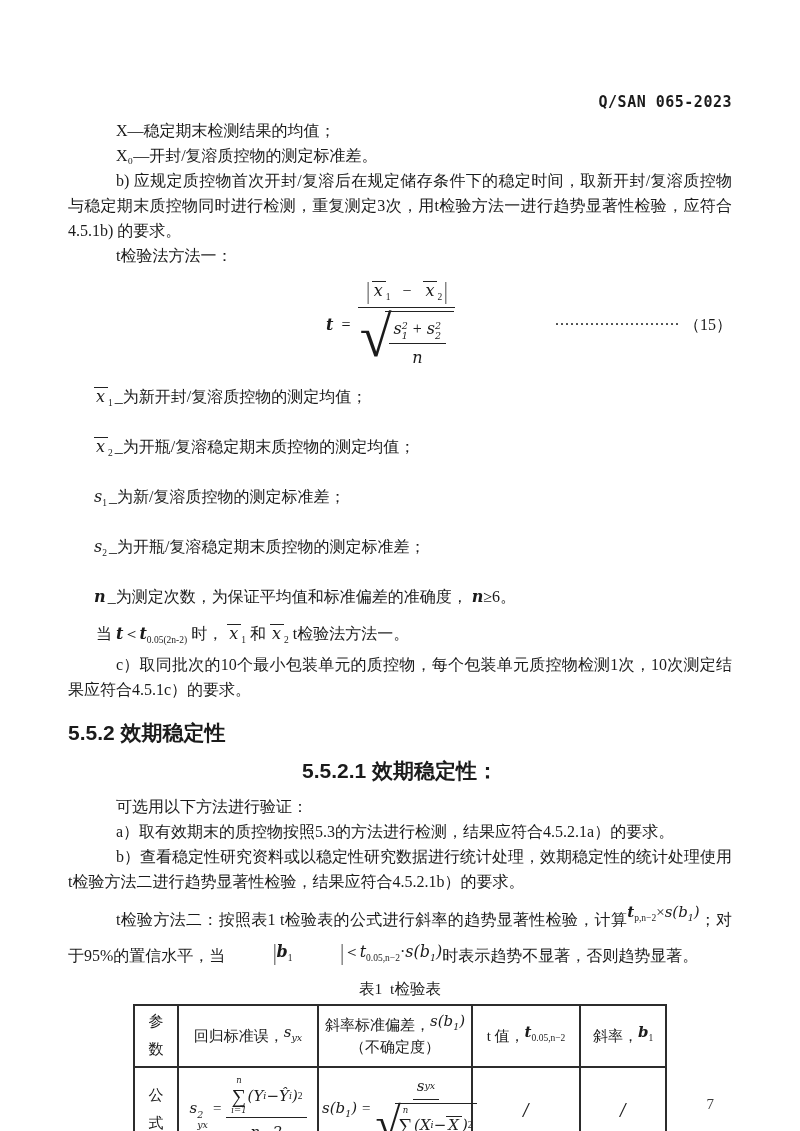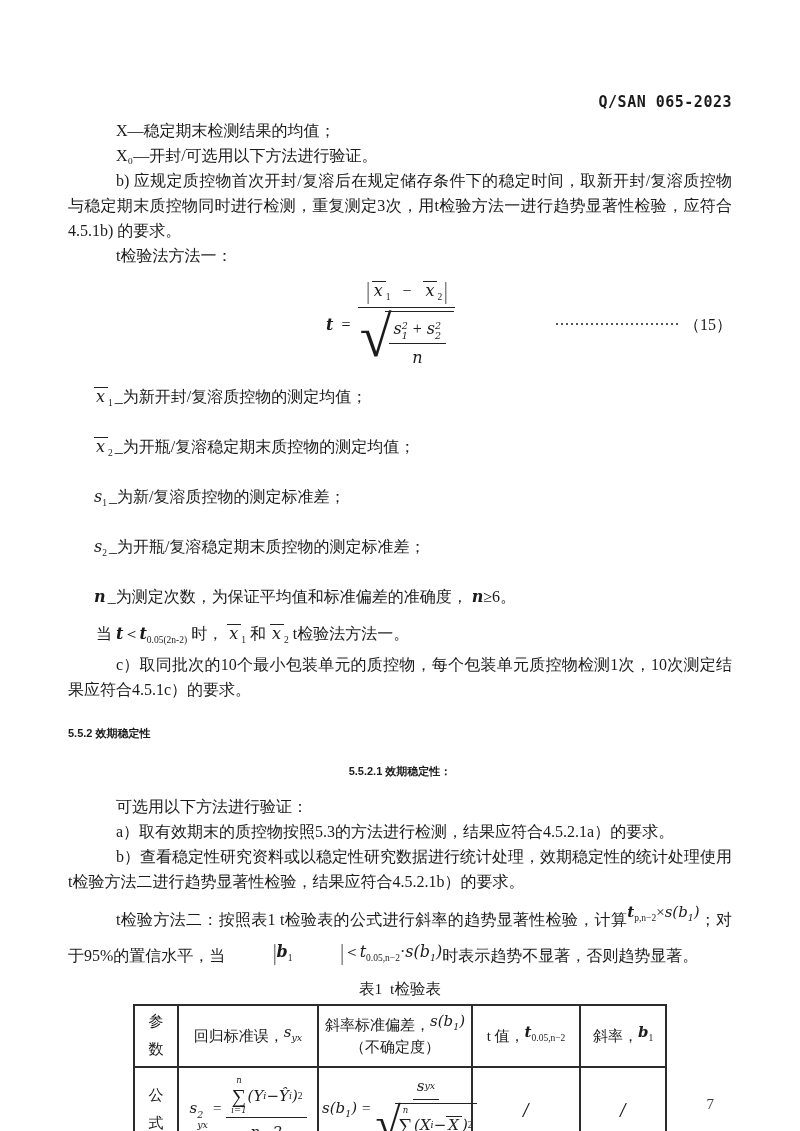--- a/index.html
+++ b/index.html
@@ -51,21 +51,21 @@
 
   
   .def{margin:24px 0 0 26px;line-height:26px;}
   .def:first-child{margin-top:2px;}
   .def .lead{margin-right:2px;}
 
   .when{margin:10px 0 0 28px;line-height:28px;}
   .when .t{font-weight:700;}
 
   .h-bold{font-family:"Liberation Sans","DejaVu Sans",sans-serif;font-weight:700;
-          font-size:11px;line-height:22px;}
+          font-size:21px;line-height:22px;}
   .h552{margin-top:20px;} .h5521{margin-top:16px;text-align:center;}
 
   .m2{margin-top:8px;line-height:36px;}
   .raised{position:relative;top:-8px;font-size:15px;}
   .raised2{position:relative;top:-4px;}
   .vbar{display:inline-block;transform:scaleY(1.5);font-style:normal;}
 
   
   .t1-caption{text-align:center;margin-top:4px;white-space:pre;font-size:15.5px;line-height:22px;}
   table.t1{margin:4px auto 0;border-collapse:collapse;table-layout:fixed;width:532px;
@@ -87,21 +87,21 @@
 </style>
 </head>
 <body>
 
 <div class="page">
   <div class="content">
 
     <div class="doc-code">Q/SAN 065-2023</div>
 
     <p class="ind mt6">X—稳定期末检测结果的均值；</p>
-    <p class="ind">X₀—开封/可选用以下方法进行验证。</p>
+    <p class="ind">X₀—开封/复溶质控物的测定标准差。</p>
     <p class="ind just">b) 应规定质控物首次开封/复溶后在规定储存条件下的稳定时间，取新开封/复溶质控物与稳定期末质控物同时进行检测，重复测定3次，用t检验方法一进行趋势显著性检验，应符合4.5.1b) 的要求。</p>
     <p class="ind">t检验法方法一：</p>
 
     <div class="formula15">
       <span class="f15-left">
         <span class="mi bold">t</span>
         <span class="f15-eq">=</span>
         <span class="frac">
           <span class="fnum">
             <span class="absbar">|</span>

